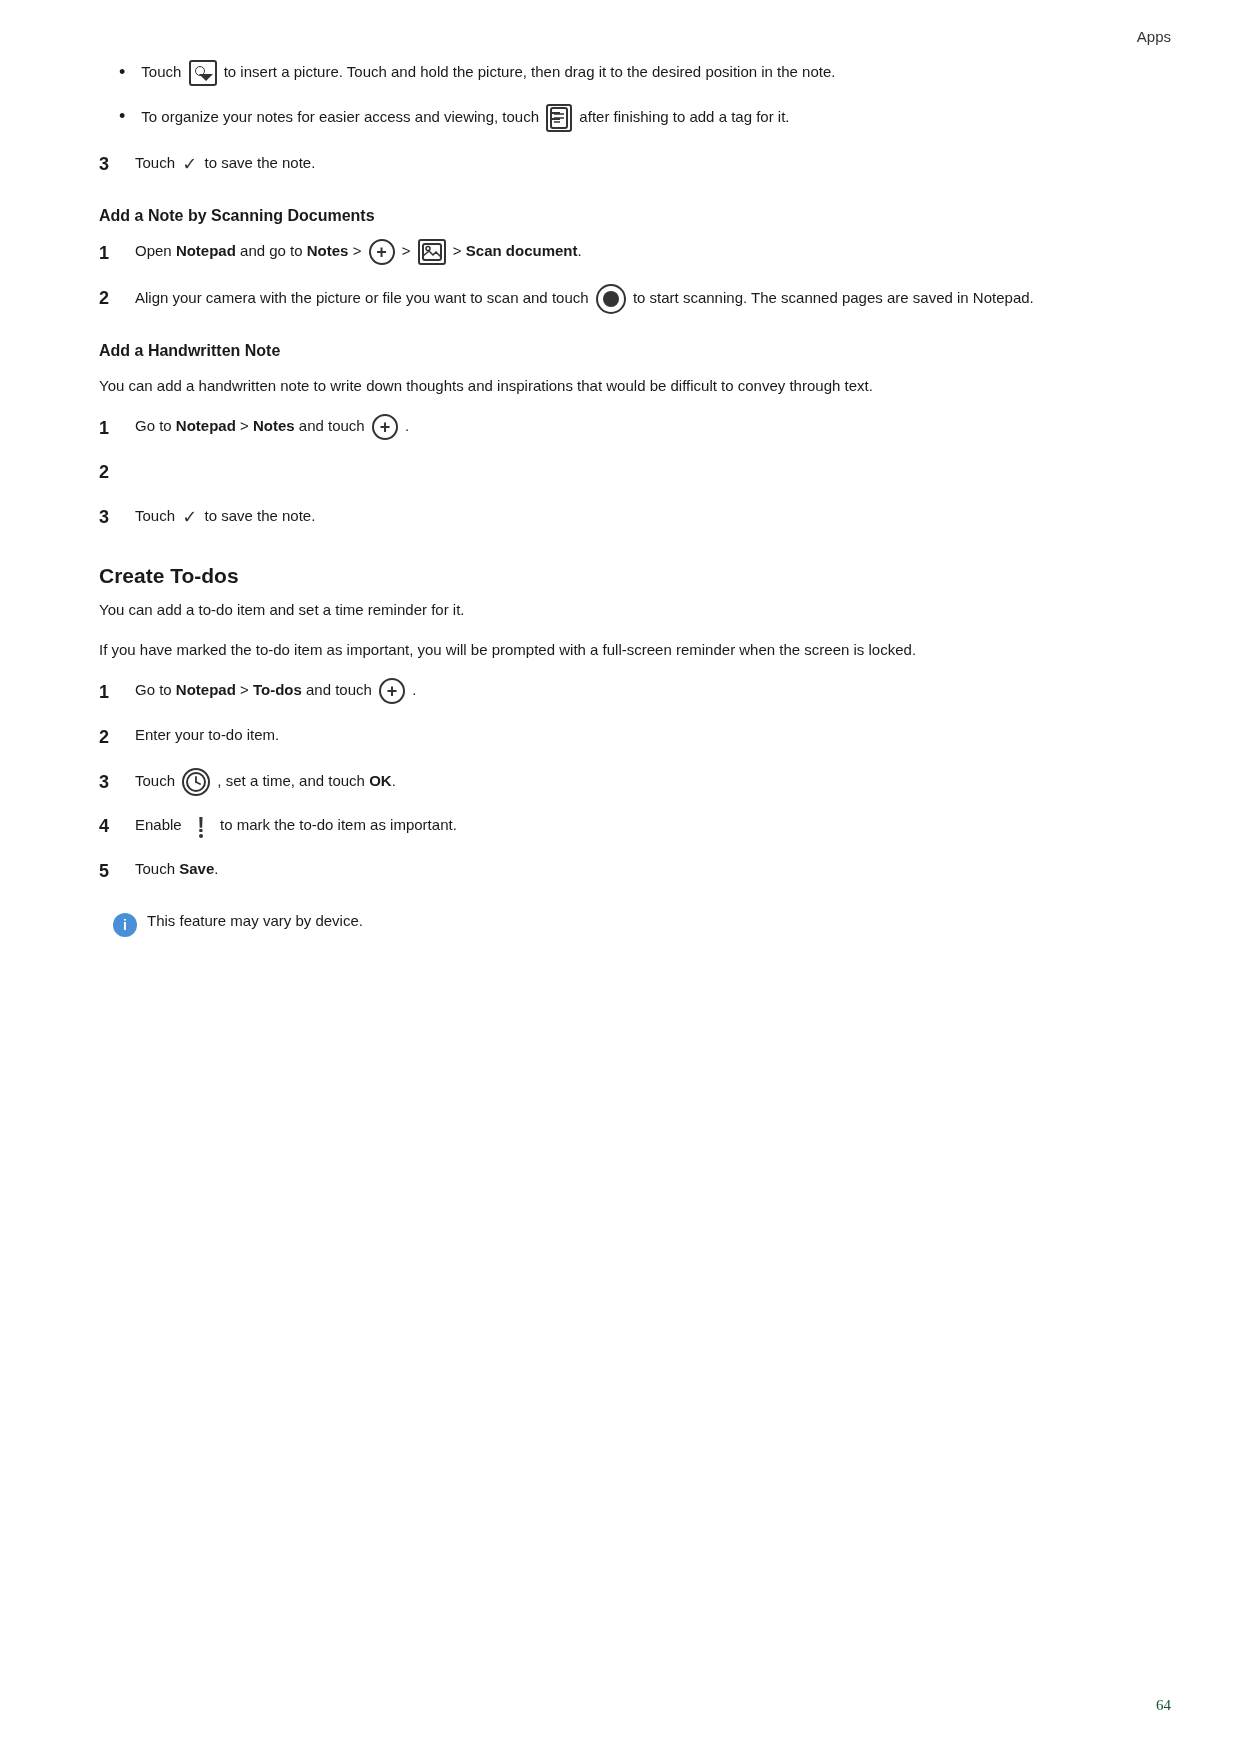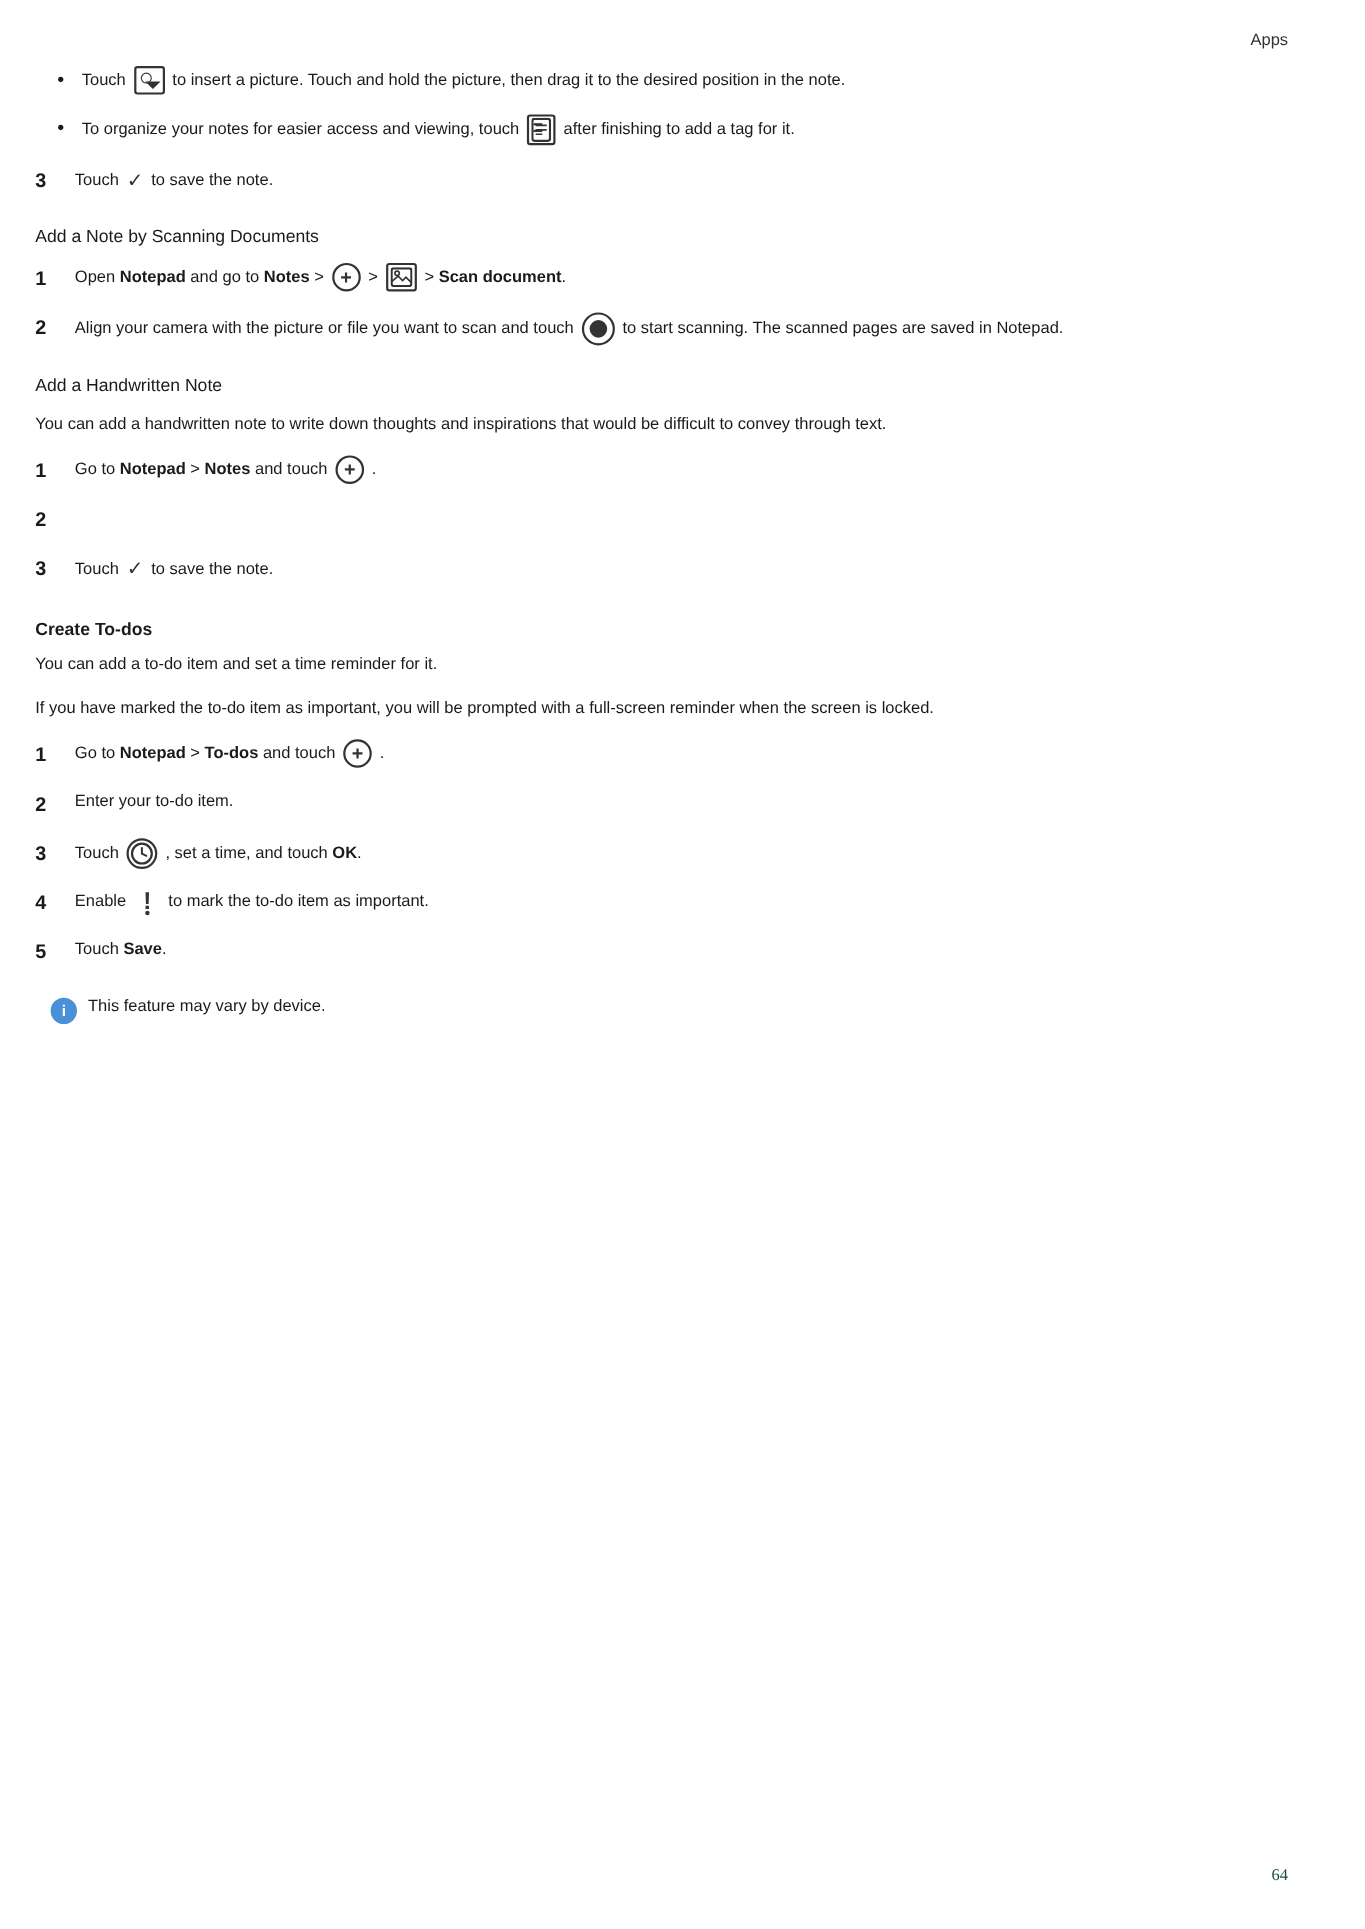--- a/index.html
+++ b/index.html
@@ -6,22 +6,23 @@
     body {
       font-family: Arial, Helvetica, sans-serif;
       font-size: 15px;
       color: #1a1a1a;
       background: #fff;
       width: 1241px;
       min-height: 1754px;
       position: relative;
     }
     .page {
-      padding: 60px 80px 60px 32px;
+      padding: 60px 80px 60px 84px;
       max-width: 1241px;
+      margin-left: 15px;
     }
     .header-apps {
       position: absolute;
       top: 28px;
       right: 70px;
       font-size: 15px;
       color: #333;
     }
     .page-number {
       position: absolute;
@@ -58,30 +59,30 @@
       min-width: 36px;
       flex-shrink: 0;
       line-height: 1.6;
     }
     .step-text {
       line-height: 1.6;
       flex: 1;
     }
     .section-heading {
       font-size: 16px;
-      font-weight: normal;
+      font-weight: bold;
       margin-bottom: 14px;
       margin-top: 28px;
     }
     .section-intro {
       line-height: 1.6;
       margin-bottom: 16px;
     }
     .main-heading {
-      font-size: 16px;
+      font-size: 21px;
       font-weight: bold;
       margin-bottom: 10px;
       margin-top: 32px;
     }
     .icon-picture {
       width: 28px;
       height: 26px;
       border: 2px solid #333;
       border-radius: 3px;
       position: relative;

